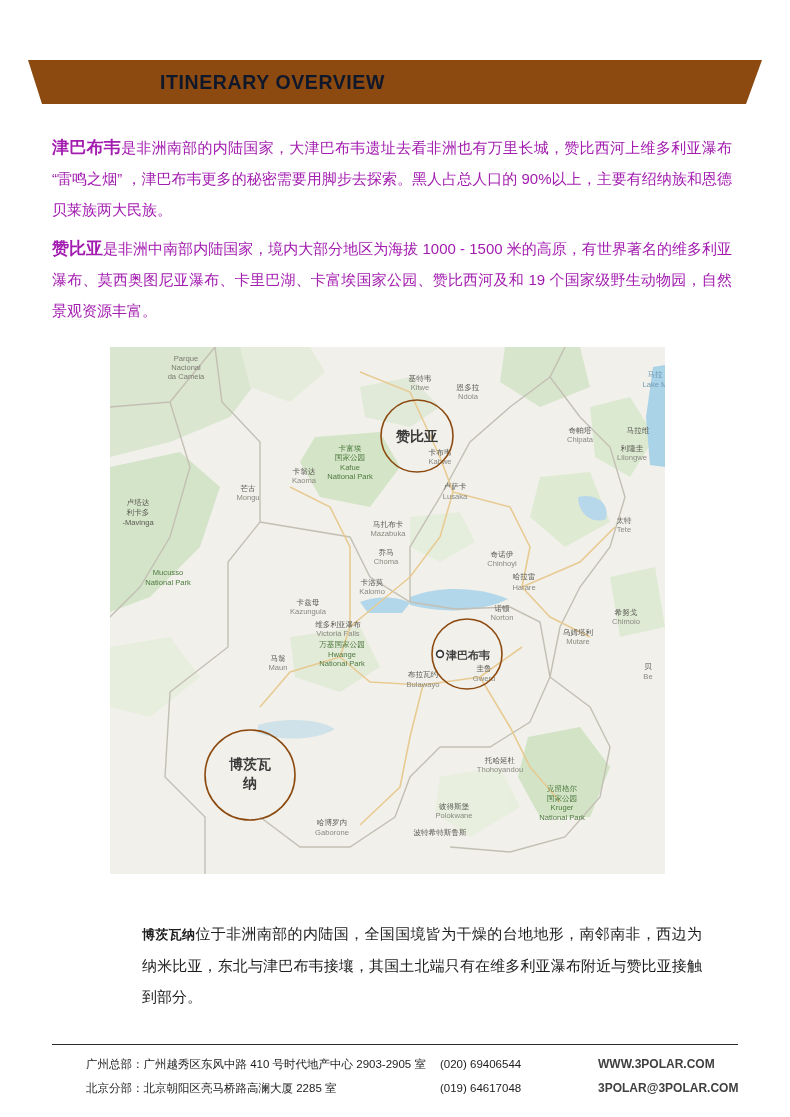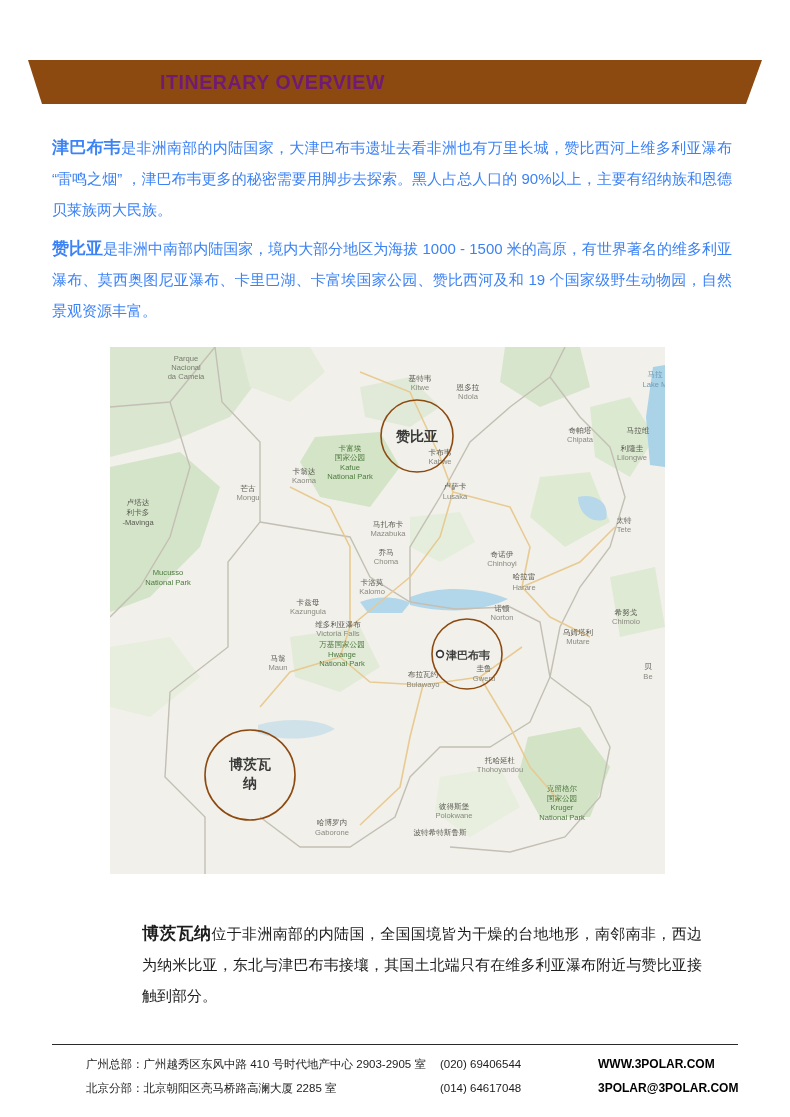--- a/index.html
+++ b/index.html
@@ -41,39 +41,39 @@
     height: 44px;
     background: #8c4a10;
     clip-path: polygon(0 0, 100% 0, calc(100% - 16px) 100%, 0 100%);
   }
   .band-title {
     position: absolute;
     left: 160px;
     top: 0;
     height: 44px;
     line-height: 44px;
-    color: #701a75;
+    color: #0f172a;
     font-size: 19.5px;
     font-weight: bold;
     letter-spacing: 0.6px;
   }
 
   
   .content {
     position: absolute;
     left: 0;
     top: 132px;
     width: 790px;
   }
   .para {
     margin: 0 0 2px 0;
     padding: 0 58px 0 52px;
     font-size: 15px;
     line-height: 31px;
-    color: #3b82f6;
+    color: #a21caf;
     text-align: justify;
   }
   .para .lead {
     font-weight: bold;
     font-size: 17px;
   }
   .para-2 {
     margin-top: 8px;
   }
 
@@ -106,21 +106,21 @@
   .closing p {
     margin: 0;
     padding: 0 88px 0 142px;
     font-size: 15px;
     line-height: 31px;
     text-align: justify;
     color: #1c1c1c;
   }
   .closing .lead {
     font-weight: bold;
-    font-size: 17px;
+    font-size: 13px;
   }
 
   
   .footer-rule {
     position: absolute;
     left: 52px;
     top: 1044px;
     width: 686px;
     height: 1px;
     background: #2b2b2b;
@@ -142,21 +142,21 @@
     position: absolute;
     left: 86px;
   }
   .f-tel {
     position: absolute;
     left: 440px;
   }
   .f-web {
     position: absolute;
     left: 598px;
-    color: #000000;
+    color: #404040;
     font-weight: bold;
     font-size: 12px;
   }
 </style>
 </head>
 <body>
 
 <div class="header-band">
   <div class="band-left"></div>
   <div class="band-main"></div>
@@ -341,16 +341,16 @@
 
 <div class="footer-rule"></div>
 <div class="footer">
   <div class="footer-row">
     <span class="f-addr">广州总部：广州越秀区东风中路 410 号时代地产中心 2903-2905 室</span>
     <span class="f-tel">(020) 69406544</span>
     <span class="f-web">WWW.3POLAR.COM</span>
   </div>
   <div class="footer-row">
     <span class="f-addr">北京分部：北京朝阳区亮马桥路高澜大厦 2285 室</span>
-    <span class="f-tel">(014) 64617048</span>
+    <span class="f-tel">(019) 64617048</span>
     <span class="f-web">3POLAR@3POLAR.COM</span>
   </div>
 </div>
 
 </body></html>

